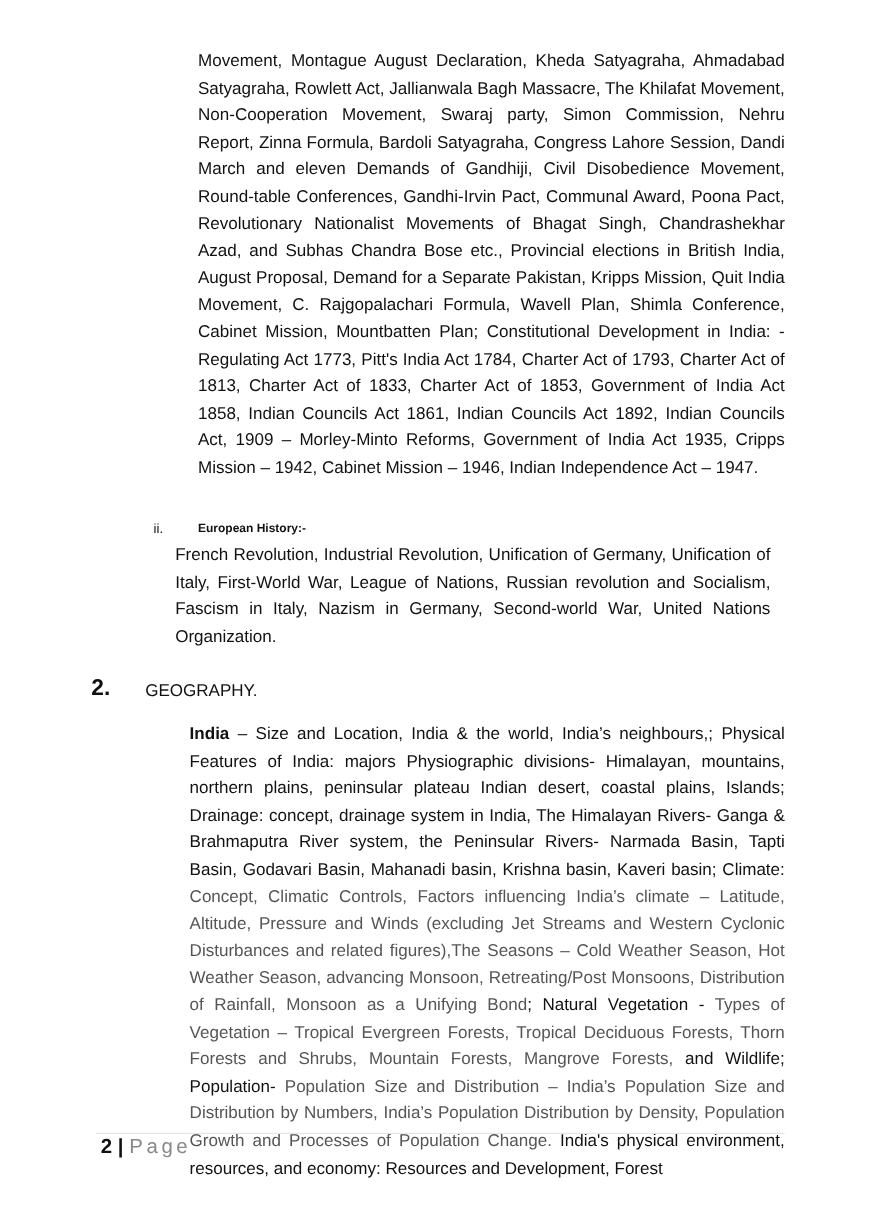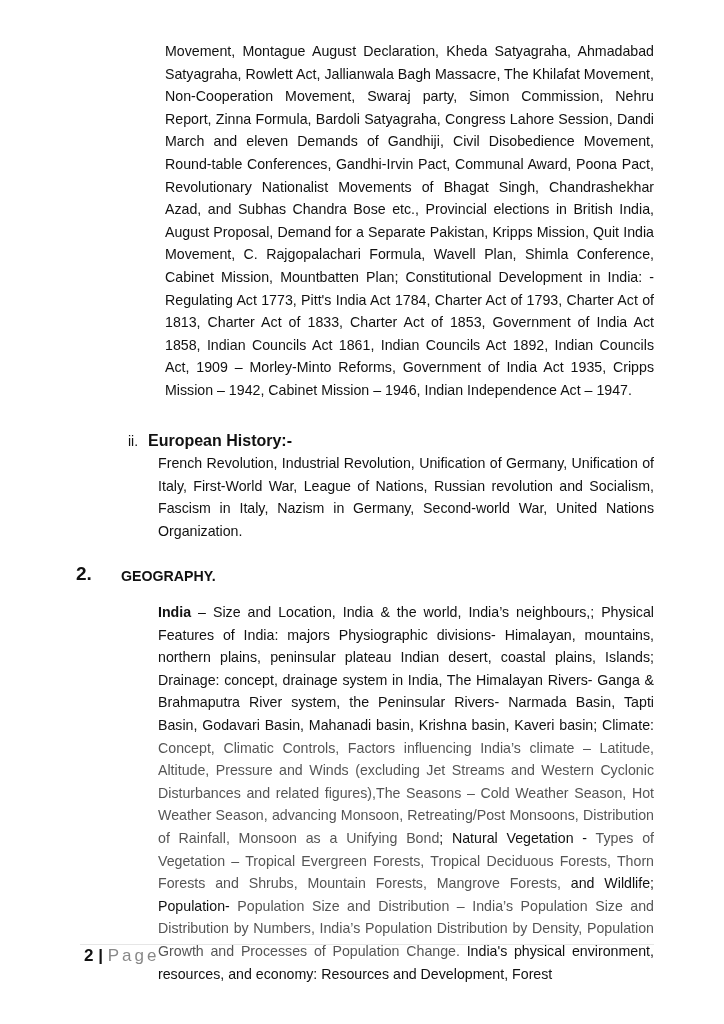--- a/index.html
+++ b/index.html
@@ -1,25 +1,25 @@
 <!DOCTYPE html>
 <html><head>
 <meta charset="utf-8">
 <style>
   html, body { margin: 0; padding: 0; background: #ffffff; }
   body { width: 724px; height: 1024px; position: relative; overflow: hidden;
          font-family: "Liberation Sans", "DejaVu Sans", sans-serif; color: #111; }
   .page { position: absolute; left: 0; top: 0; width: 608px; height: 1024px; }
   .para { position: absolute; font-size: 14.2px; line-height: 22.6px; text-align: justify; }
   .p1 { left: 165px; top: 40px; width: 489px; }
-  .roman { position: absolute; left: 128px; top: 430px; font-size: 14px; line-height: 22px; }
-  .eu-head { position: absolute; left: 148px; top: 430px; font-size: 16px; font-weight: bold; line-height: 22px; }
-  .p2 { left: 158px; top: 452px; width: 496px; }
+  .roman { position: absolute; left: 128px; top: 430px; font-size: 11px; line-height: 22px; }
+  .eu-head { position: absolute; left: 165px; top: 430px; font-size: 10px; font-weight: bold; line-height: 22px; }
+  .p2 { left: 146px; top: 452px; width: 496px; }
   .sec-num { position: absolute; left: 76px; top: 562px; font-size: 19px; font-weight: bold; line-height: 24px; }
-  .sec-title { position: absolute; left: 121px; top: 566px; font-size: 14.2px; font-weight: bold; line-height: 20px; text-align: center; }
+  .sec-title { position: absolute; left: 121px; top: 566px; font-size: 14.2px; font-weight: normal; line-height: 20px; text-align: center; }
   .p3 { left: 158px; top: 601px; width: 496px; }
   .gray { color: #555555; }
   .b { font-weight: bold; }
   .footer-rule { position: absolute; left: 80px; top: 944px; width: 574px; height: 1px; background: #e6e6e6; }
   .footer { position: absolute; left: 84px; top: 946px; font-size: 17px; line-height: 20px; }
   .footer .num { font-weight: bold; color: #111; }
   .footer .sep { font-weight: bold; color: #111; }
   .footer .pg { color: #888; letter-spacing: 3px; }
 </style>
 </head>

